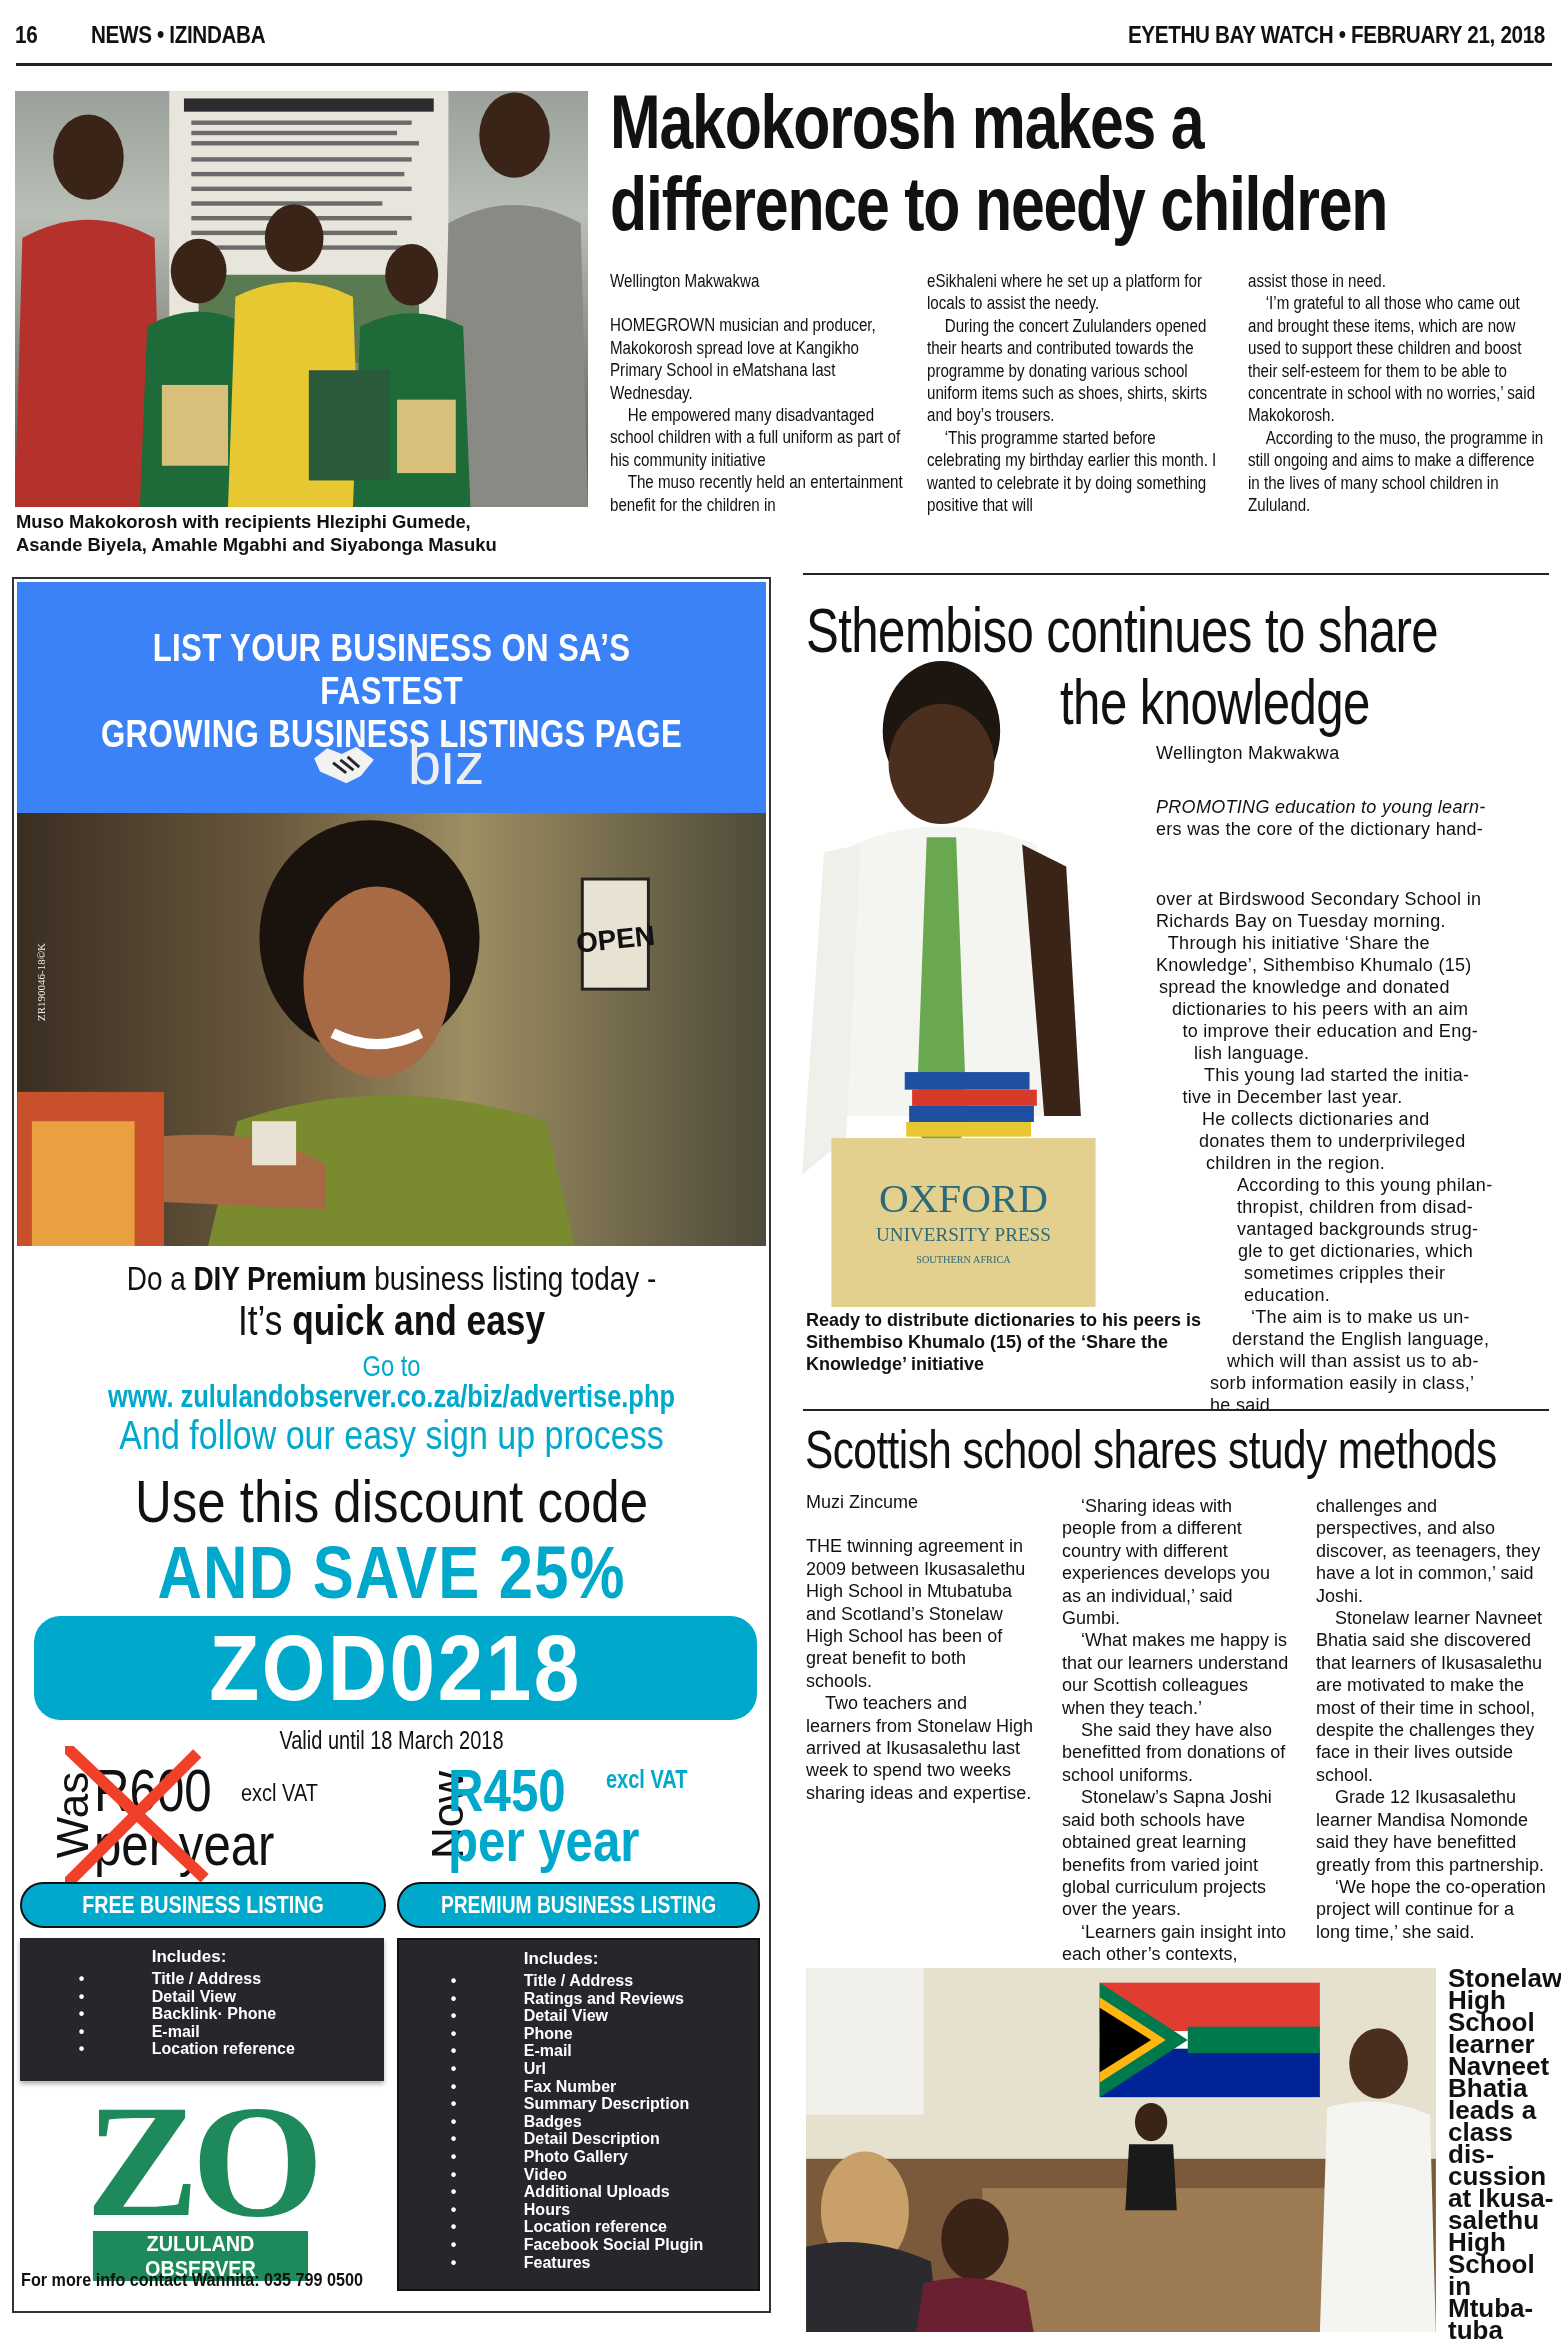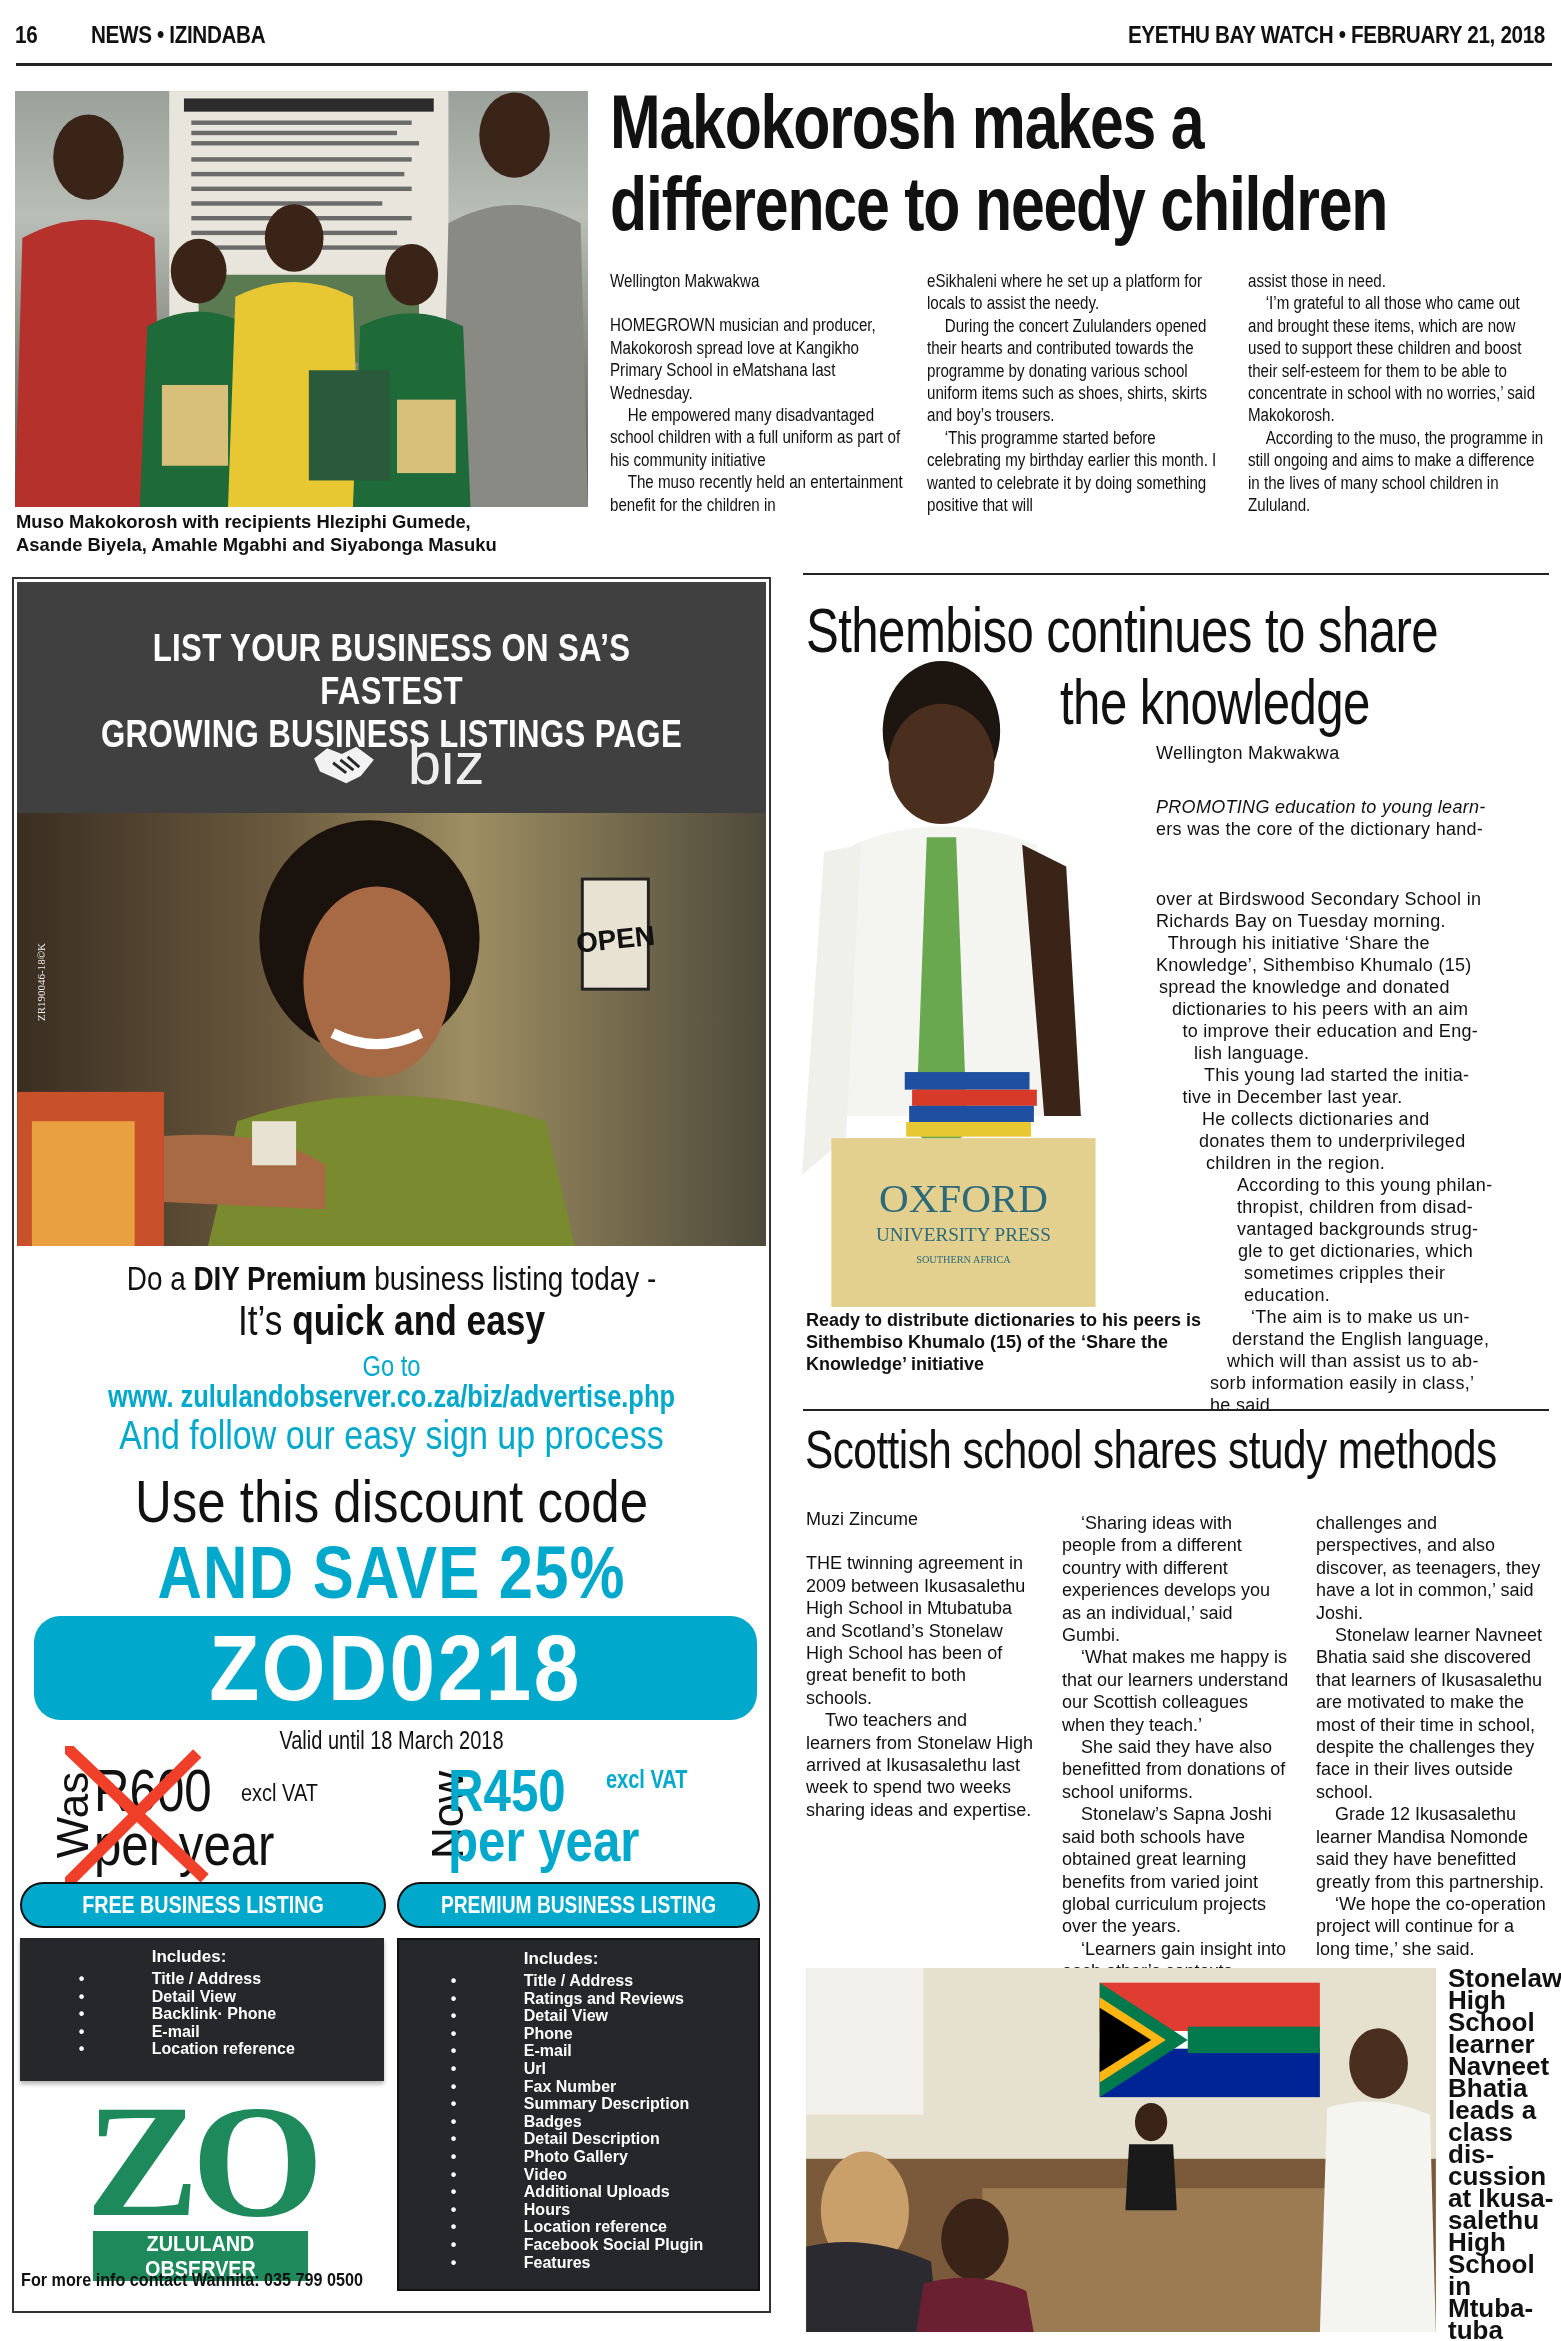--- a/index.html
+++ b/index.html
@@ -14,36 +14,36 @@
   .rule-top { left: 16px; top: 63px; width: 1536px; height: 2.9px; background: #222; }
 
   
   .photo { overflow: hidden; }
 
   
   .col { font-size: 17.6px; line-height: 22.4px; transform: scaleX(0.86); transform-origin: left top; }
   .col p { margin: 0; }
   .col p.ind { text-indent: 20.6px; }
   .col .by { margin-bottom: 22px; }
-  .col2 { font-size: 18px; line-height: 22.4px; margin-top: 17px; }
+  .col2 { font-size: 18px; line-height: 22.4px; }
   .col2 p { margin: 0; }
   .col2 p.ind { text-indent: 19px; }
   .col2 .by { margin-bottom: 22px; }
 
   .caption { font-weight: 700; font-size: 18.4px; line-height: 23px; }
 
   .headline-1 { left: 610px; top: 81px; width: 947px; font-weight: 700; font-size: 76px; line-height: 82px; letter-spacing: -1.5px; transform: scaleX(0.8); transform-origin: left top; width: 1175px; }
   .headline-2 { font-size: 63px; line-height: 75px; font-weight: 400; transform: scaleX(0.78); transform-origin: left top; white-space: nowrap; letter-spacing: -0.7px; }
   .headline-3 { font-size: 53px; line-height: 59px; font-weight: 400; transform: scaleX(0.8); transform-origin: left top; white-space: nowrap; letter-spacing: -0.7px; }
 
   .rule { background: #222; height: 2.2px; }
 
   
   .ad { left: 11.8px; top: 577px; width: 759px; height: 1736px; border: 2.2px solid #333; background: #fff; }
-  .ad-dark { left: 2.9px; top: 2.9px; width: 749px; height: 231px; background: #404040; }
+  .ad-dark { left: 2.9px; top: 2.9px; width: 749px; height: 231px; background: #3b82f6; }
   .ad-head { color: #fff; font-weight: 700; text-align: center; font-size: 39px; line-height: 43px; transform: scaleX(0.8); transform-origin: center top; letter-spacing: 0.4px; }
   .biz { color: #eee; font-size: 60px; font-weight: 400; }
   .tint-blue { color: #00a9cc; }
   .ad-center { text-align: center; width: 749px; left: 2.9px; }
   .pill { background: #00a9cc; border-radius: 26.4px; }
   .list-box { background: #25272a; color: #fff; }
   .list-box .inc { font-weight: 700; font-size: 17px; }
   .list-box li { list-style: none; font-weight: 700; font-size: 16px; line-height: 17.6px; position: relative; }
   .list-box li .dot { position: absolute; left: -73px; }
 </style>

